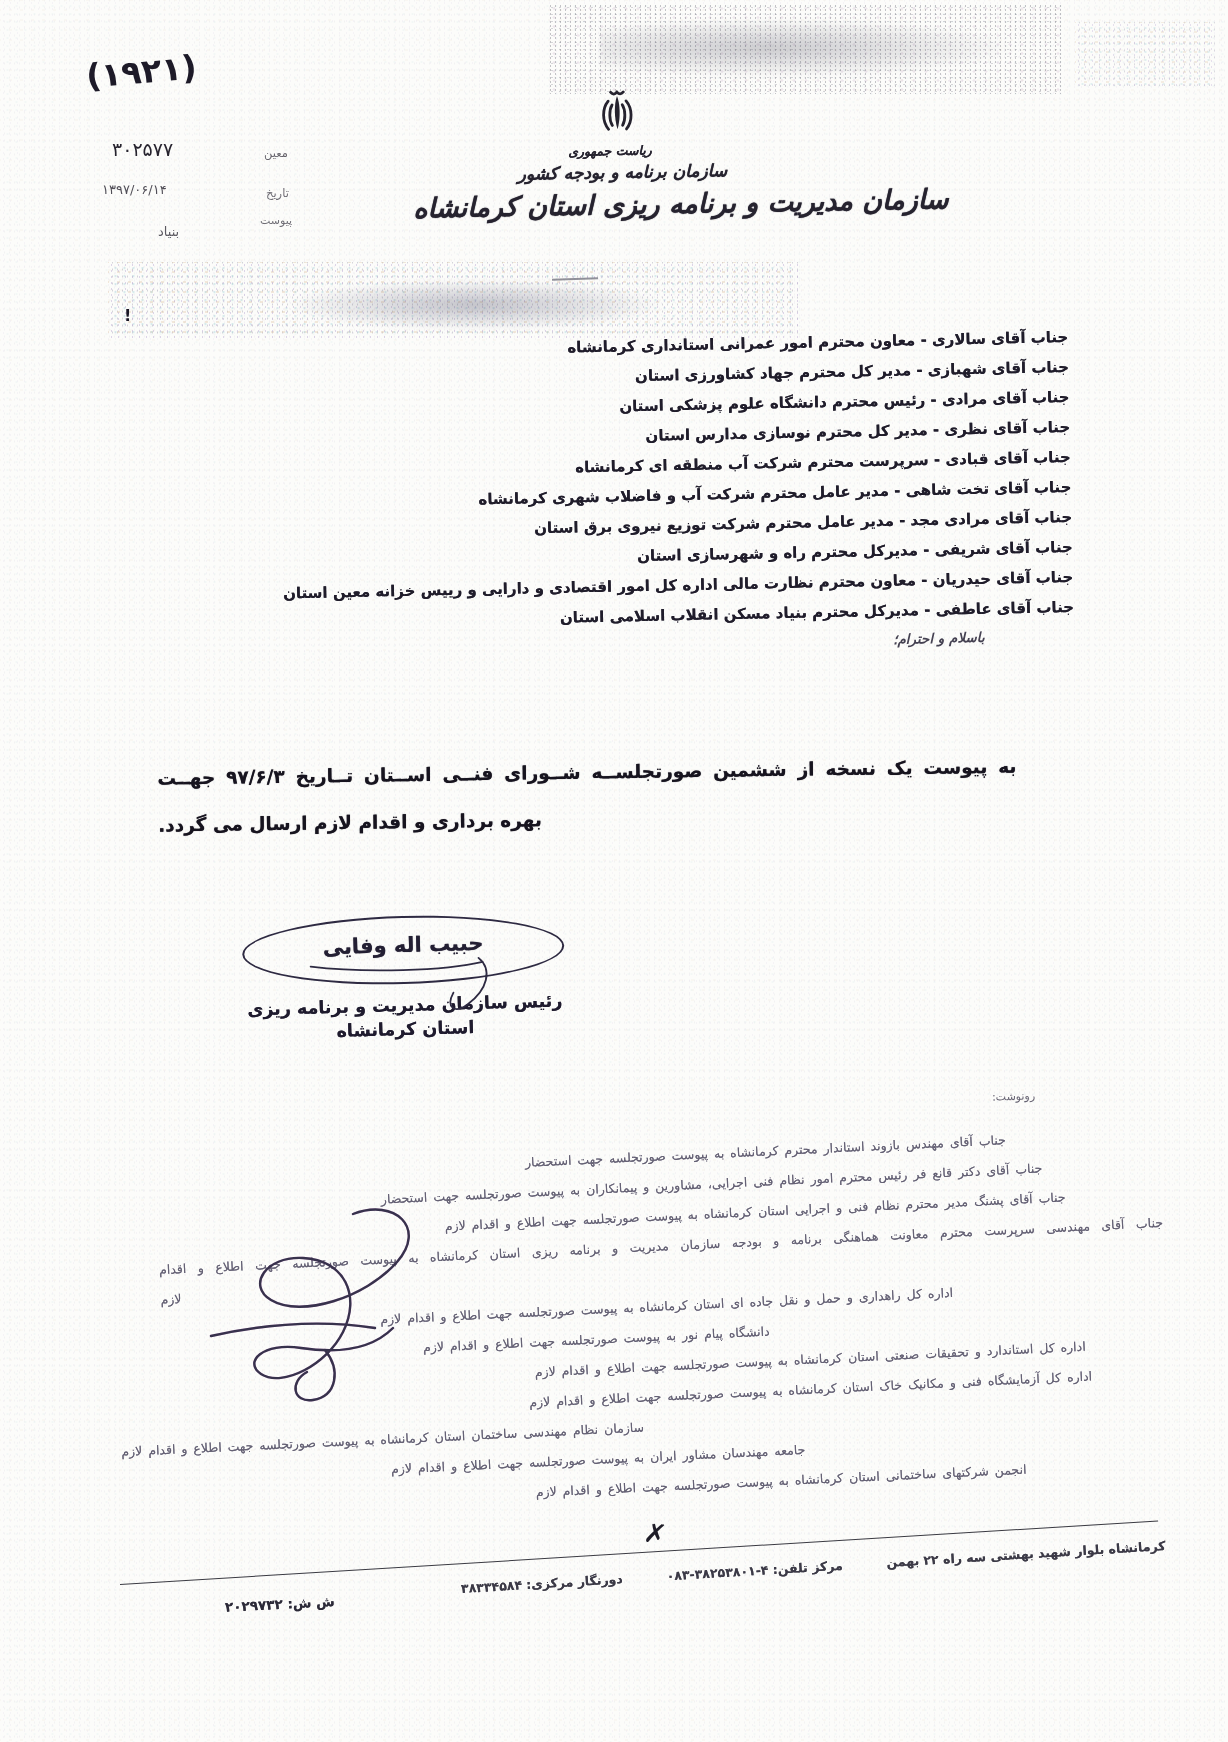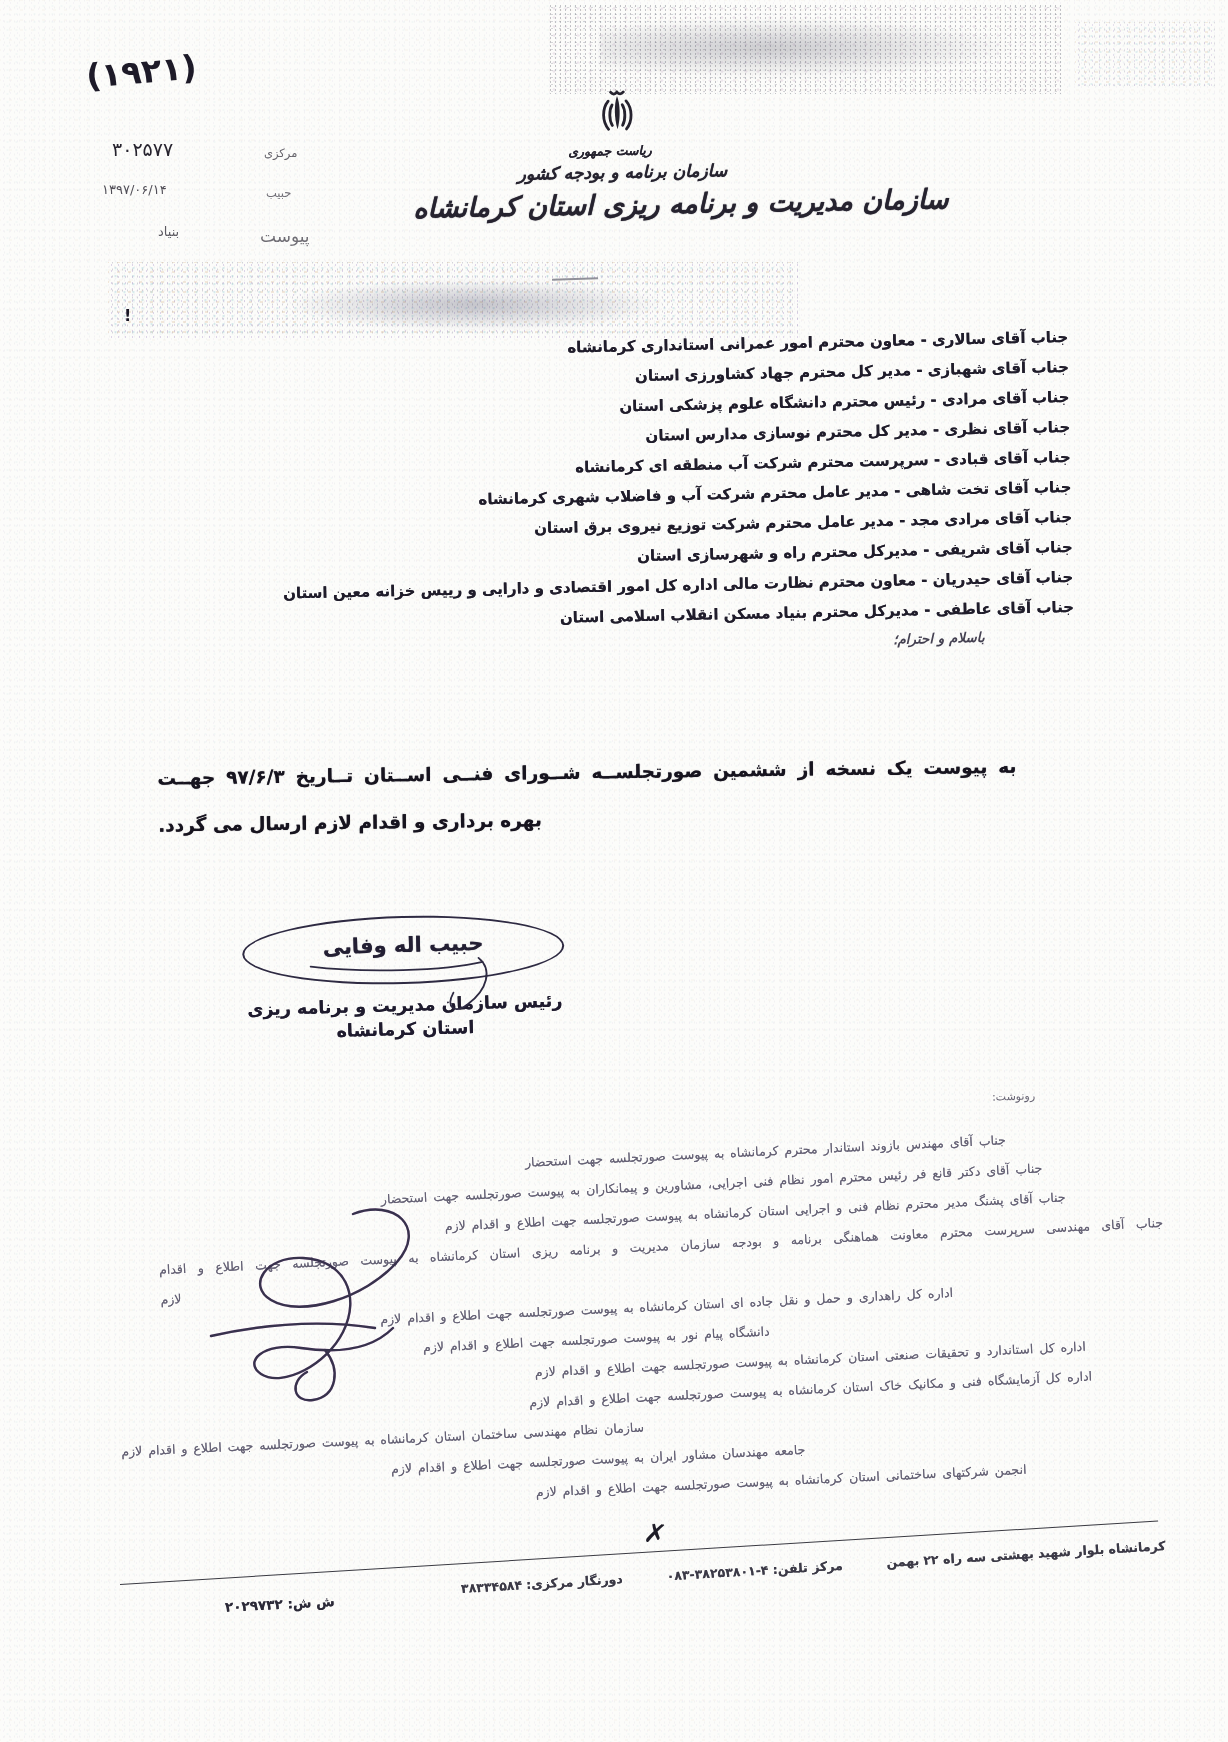--- a/index.html
+++ b/index.html
@@ -38,21 +38,21 @@
   
   .hand-number{left:86px; top:52px; font-size:33px; font-weight:600; letter-spacing:1px;
     color:#1d1a28; transform:rotate(-5deg); direction:ltr;}
   
   .meta span{position:absolute; direction:rtl; white-space:nowrap;}
   .m-number{left:112px; top:138px; font-size:19px; font-weight:normal; letter-spacing:2px; color:#26232e;}
   .m-number-label{left:264px; top:146px; font-size:11.5px; opacity:.7;}
   .m-date{left:102px; top:182px; font-size:13px; opacity:.8;}
   .m-date-label{left:266px; top:186px; font-size:11.5px; opacity:.65;}
   .m-attach{left:158px; top:224px; font-size:13px; opacity:.75;}
-  .m-attach-label{left:260px; top:226px; font-size:17px; opacity:.65;}
+  .m-attach-label{left:260px; top:214px; font-size:11px; opacity:.65;}
   
   .header{left:330px; top:88px; width:700px; text-align:center; transform:rotate(-1deg);
     direction:rtl; color:#26232f;}
   .emblem{display:block; margin:0 auto; position:relative; left:-62px;}
   .h-gov{font-size:12.5px; font-style:italic; font-weight:bold; margin-top:2px;
     position:relative; left:-70px; text-shadow:0 0 .6px rgba(38,35,47,.8);}
   .h-org1{font-size:17px; font-style:italic; font-weight:bold; margin-top:4px;
     position:relative; left:-58px; text-shadow:0 0 .7px rgba(38,35,47,.8);}
   .h-org2{font-size:27px; font-style:italic; font-weight:bold; margin-top:7px;
     white-space:nowrap; text-shadow:0 0 1px rgba(30,27,42,.85);}
@@ -129,23 +129,23 @@
   <div class="speckle-grey noise-top"></div>
   <div class="abs noise-top-core"></div>
   <div class="speckle noise-mid"></div>
   <div class="abs noise-mid-core"></div>
   <div class="speckle noise-tr"></div>
 
   <div class="abs hand-number">(۱۹۲۱)</div>
 
   <div class="meta">
     <span class="m-number">۳۰۲۵۷۷</span>
-    <span class="m-number-label">مرکزی</span>
+    <span class="m-number-label">معین</span>
     <span class="m-date">۱۳۹۷/۰۶/۱۴</span>
-    <span class="m-date-label">حبیب</span>
+    <span class="m-date-label">تاریخ</span>
     <span class="m-attach">بنیاد</span>
     <span class="m-attach-label">پیوست</span>
   </div>
 
   <div class="abs header">
     <svg class="emblem" width="46" height="52" viewBox="0 0 36 40">
       <path class="solid" d="M18 5 C20.5 11 20.5 23 18 31 C15.5 23 15.5 11 18 5 Z"></path>
       <path d="M11 9 C6 15 6 25 11 31"></path>
       <path d="M25 9 C30 15 30 25 25 31"></path>
       <path d="M14 12 C11.5 16 11.5 24 14 28"></path>

